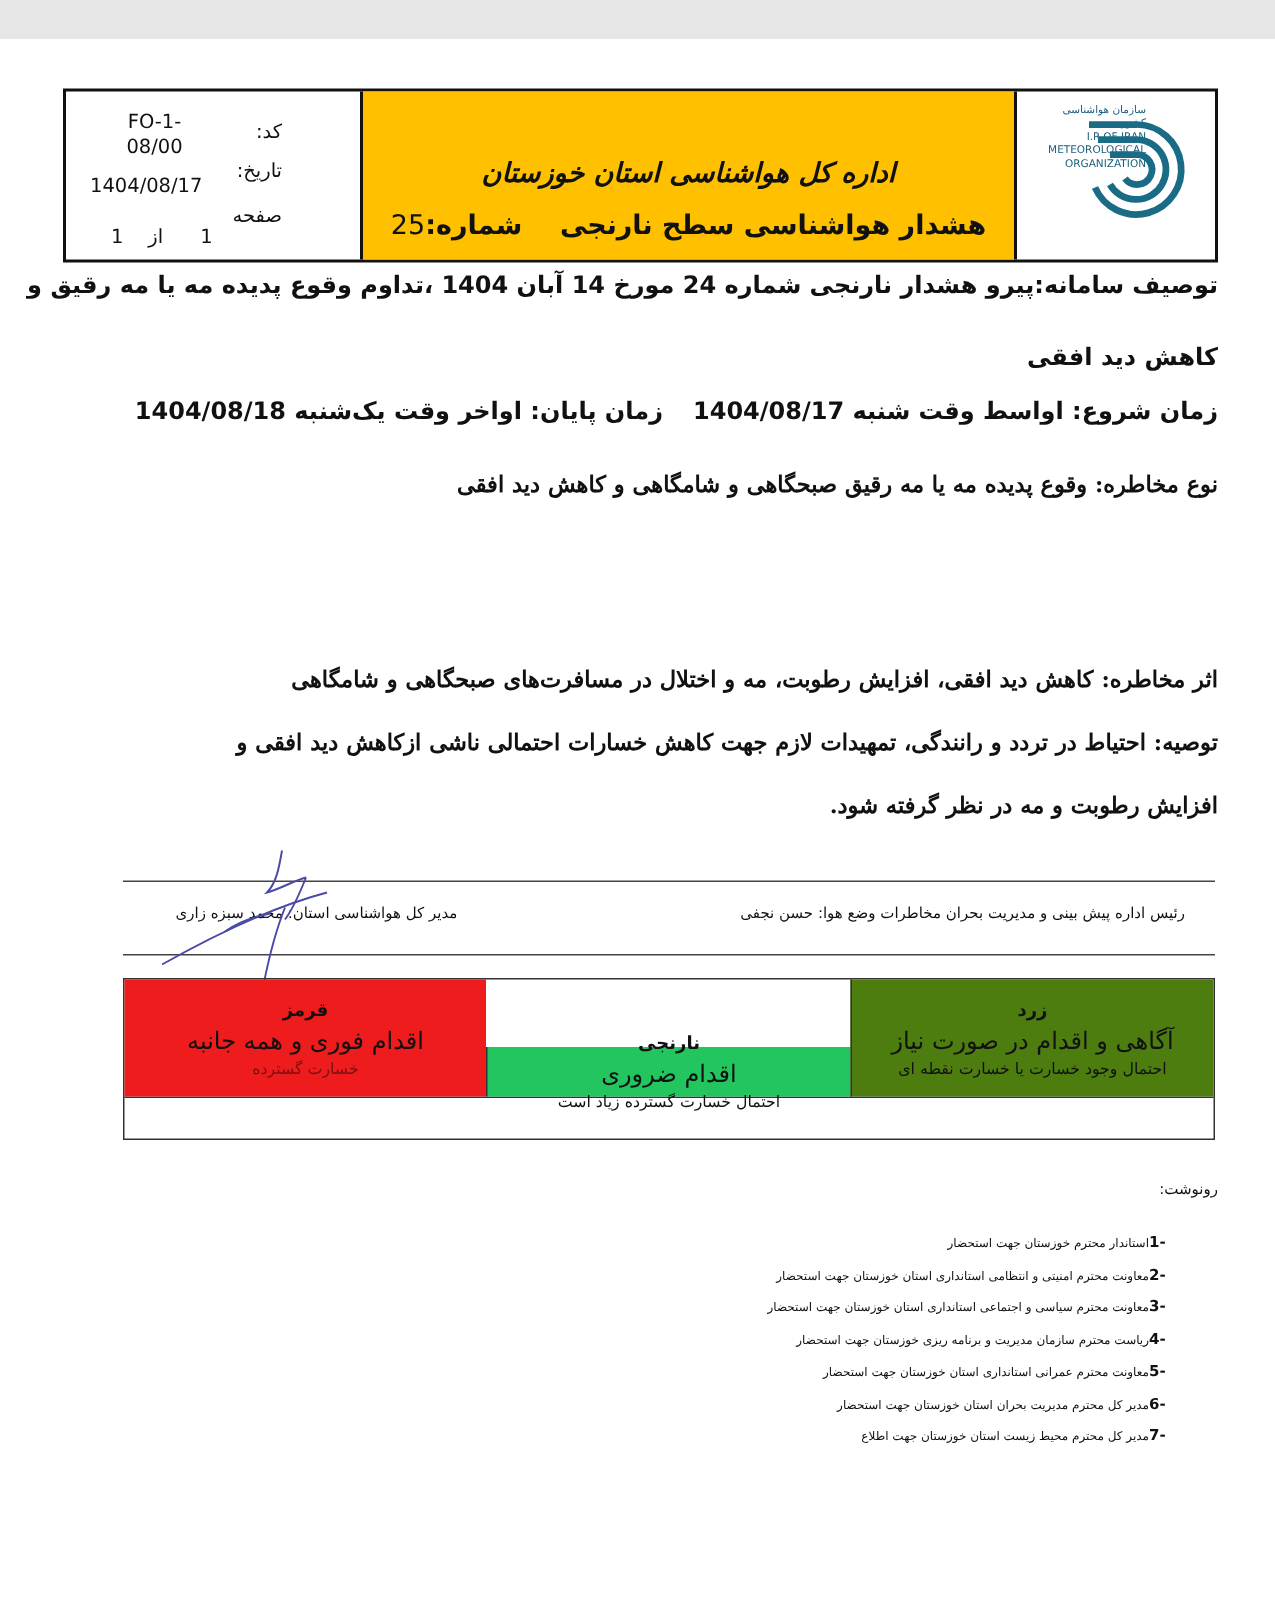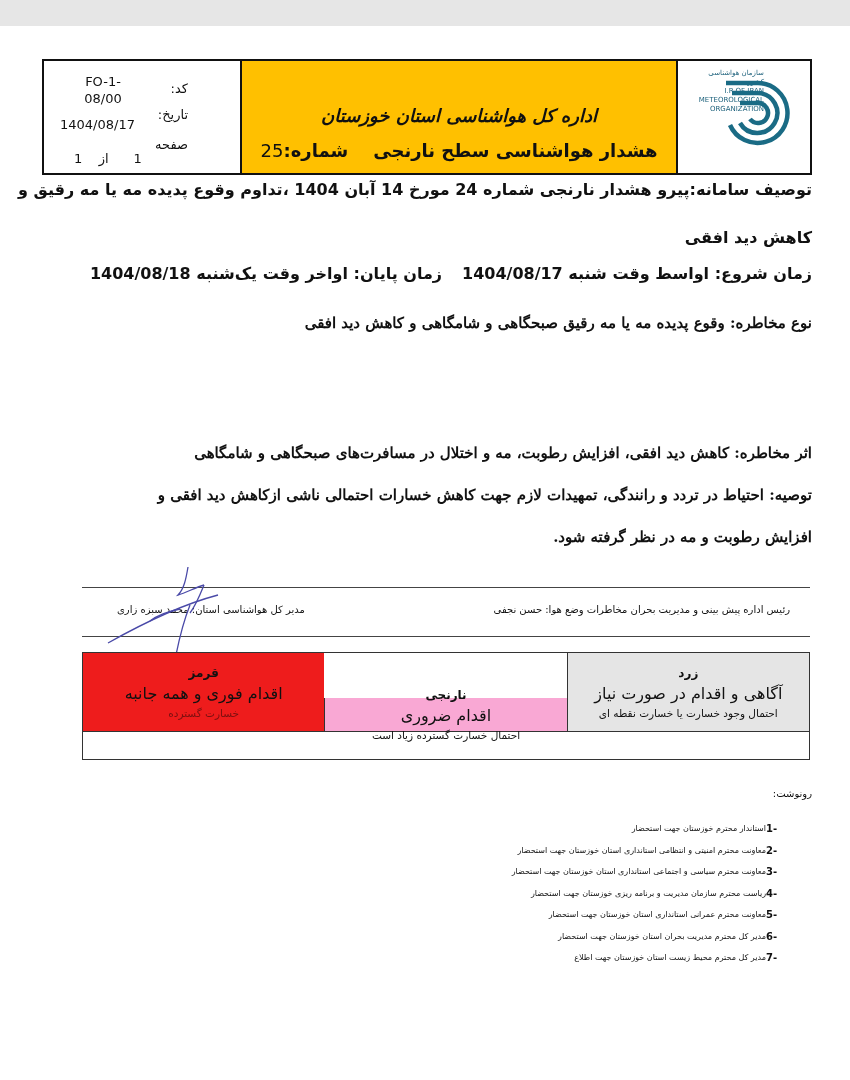--- a/index.html
+++ b/index.html
@@ -39,22 +39,22 @@
 
     .levels { position: absolute; left: 82px; top: 652px; width: 728px; height: 108px; border: 1px solid #333; box-sizing: border-box; }
     .lvl-row { display: flex; height: 78px; border-bottom: 1px solid #333; direction: ltr; }
     .lvl { flex: 1; display: flex; flex-direction: column; align-items: center; justify-content: center; direction: rtl; font-size: 11px; text-align: center; }
     .lvl + .lvl { border-left: 1px solid #333; }
     .lvl .nm { font-weight: bold; font-size: 12px; }
     .lvl .act { font-weight: normal; font-size: 16px; margin: 4px 0; }
     .lvl .desc { font-size: 10.5px; }
     .lvl-red { background: #ee1c1c; }
     .lvl-red .desc { color: #7a1010; }
-    .lvl-orange { background: #f9a8d4; margin-top: 45px; }
-    .lvl-yellow { background: #e5e5e5; }
+    .lvl-orange { background: #22c55e; margin-top: 45px; }
+    .lvl-yellow { background: #4d7c0f; }
     .footer-row { height: 28px; display: flex; align-items: center; justify-content: center; direction: rtl; font-size: 12px; }
 
     .cc { position: absolute; right: 38px; top: 788px; direction: rtl; font-size: 10px; }
     .cc-list { position: absolute; right: 48px; top: 818px; direction: rtl; font-size: 8px; }
     .cc-item { height: 21.5px; display: flex; align-items: center; }
     .cc-num { font-weight: bold; font-size: 10px; width: 36px; direction: ltr; text-align: left; display: inline-block; }
   </style>
 </head>
 <body>
 

